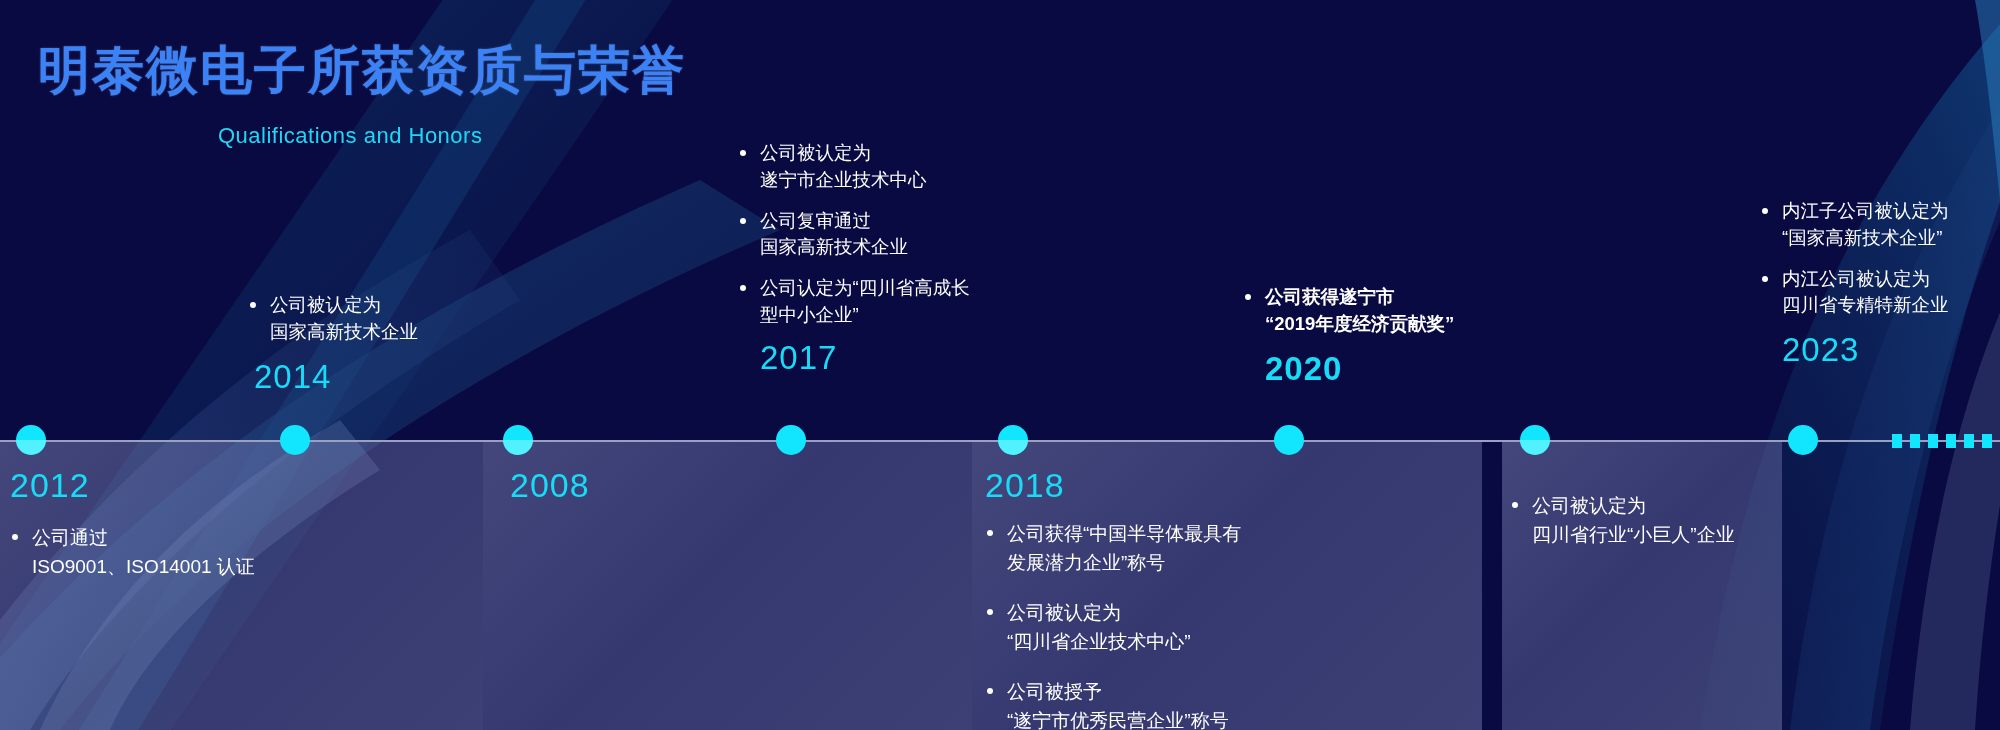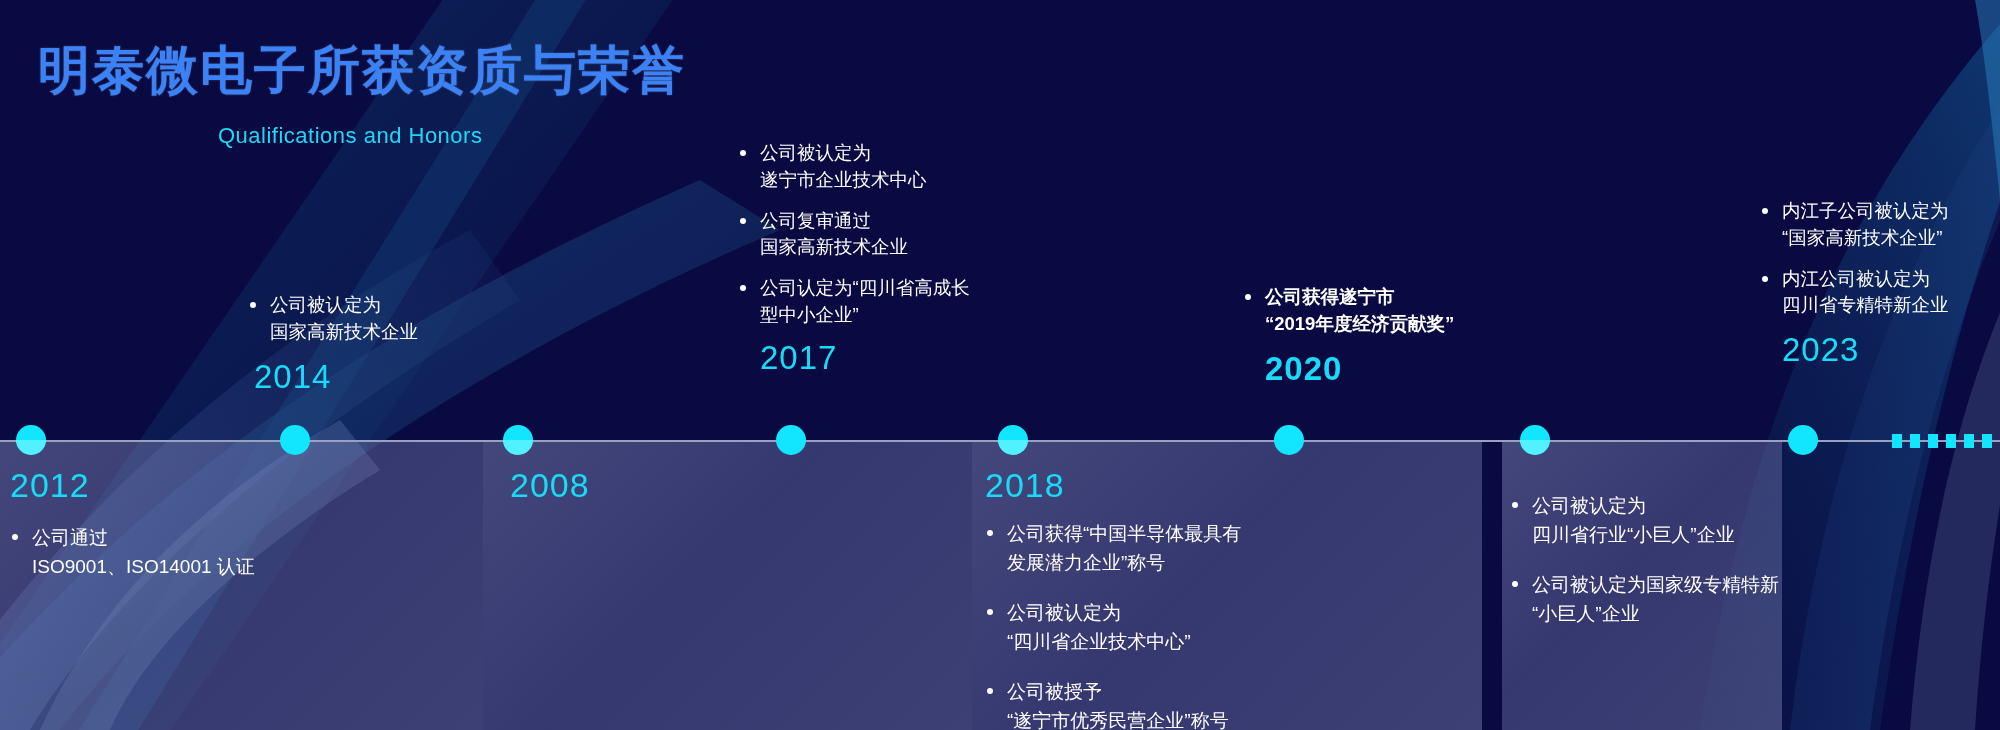--- a/index.html
+++ b/index.html
@@ -215,18 +215,16 @@
 “四川省企业技术中心”</li>
       <li>公司被授予
 “遂宁市优秀民营企业”称号</li>
     </ul>
   </div>
 
   <div class="evt lower" style="left:1510px; top:468px; width:310px;">
     <ul class="bullets" style="margin-top:24px;">
       <li>公司被认定为
  四川省行业“小巨人”企业</li>
-      <li>公司被认定为国家级专精特新
-“小巨人”企业</li>
     </ul>
   </div>
 
 </div>
 
 </body></html>

